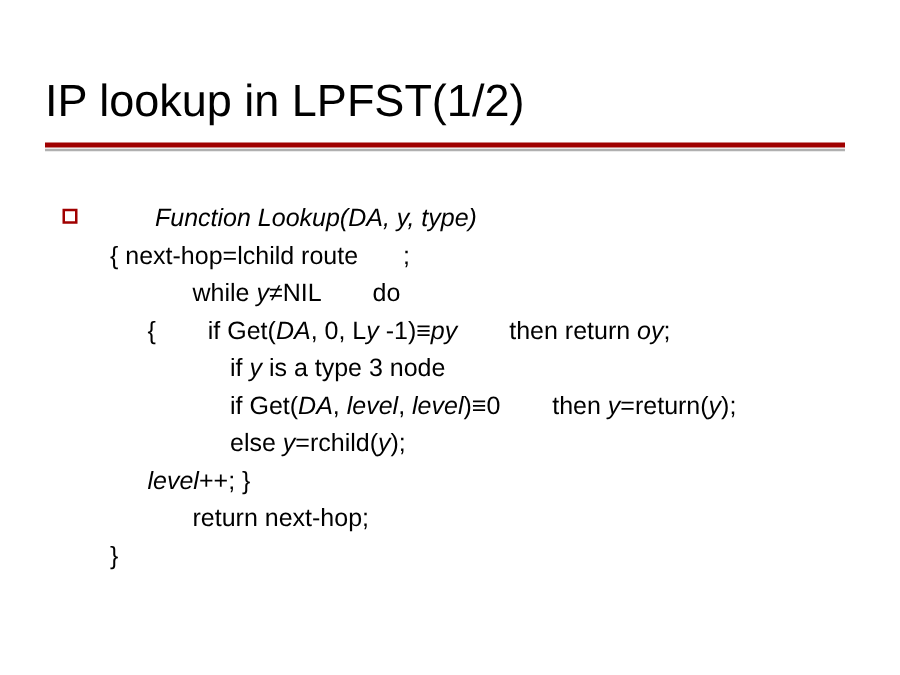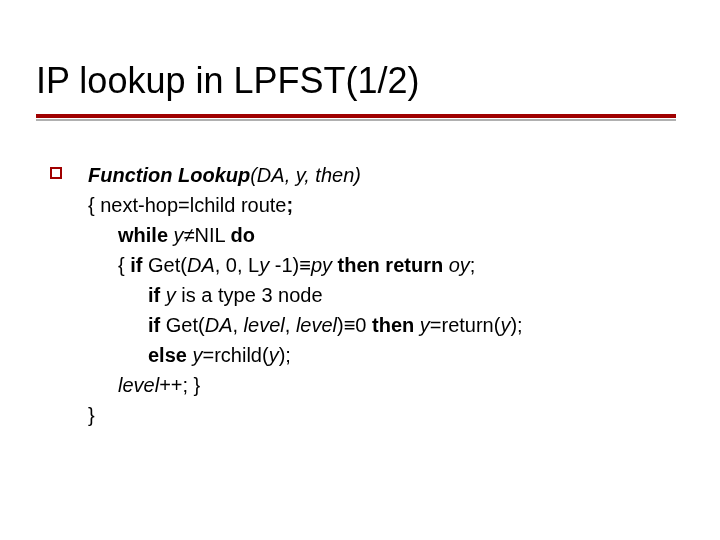--- a/index.html
+++ b/index.html
@@ -59,41 +59,41 @@
     width: 600px;
     font-size: 20px;
     line-height: 30px;
     font-family: Verdana, Geneva, sans-serif;
     color: #000000;
   }
   .i0 { padding-left: 0px; }
   .i1 { padding-left: 30px; }
   .i2 { padding-left: 60px; }
   .i3 { padding-left: 150px; }
-  .bold { font-weight: bold; }
+  .bold { font-weight: normal; margin-left: 36px; }
   .ital { font-style: italic; }
 </style>
 </head>
 <body>
 
 <div class="slide">
 
   <div class="title">IP lookup in LPFST(1/2)</div>
 
   <div class="underline-group">
     <div class="underline-red"></div>
     <div class="underline-grey"></div>
   </div>
 
   <div class="bullet"></div>
 
   <div class="body">
 
     <div class="i0">
-      <span class="bold ital">Function Lookup</span><span class="ital">(DA, y, then)</span>
+      <span class="bold ital">Function Lookup</span><span class="ital">(DA, y, type)</span>
     </div>
 
     <div class="i0">
       <span>{ next-hop=lchild route</span><span class="bold">;</span>
     </div>
 
     <div class="i1">
       <span class="bold">while </span><span class="ital">y</span><span>≠NIL </span><span class="bold">do</span>
     </div>
 
@@ -111,20 +111,23 @@
     </div>
 
     <div class="i2">
       <span class="bold">else </span><span class="ital">y</span><span>=rchild(</span><span class="ital">y</span><span>);</span>
     </div>
 
     <div class="i1">
       <span class="ital">level</span><span>++; }</span>
     </div>
 
+    <div class="i1">
+      <span class="bold">return </span><span>next-hop;</span>
+    </div>
 
     <div class="i0">
       <span>}</span>
     </div>
 
   </div>
 
 </div>
 
 </body></html>

